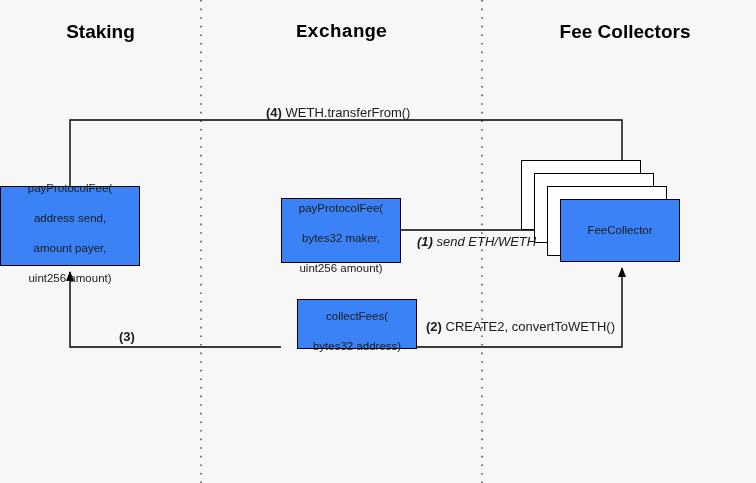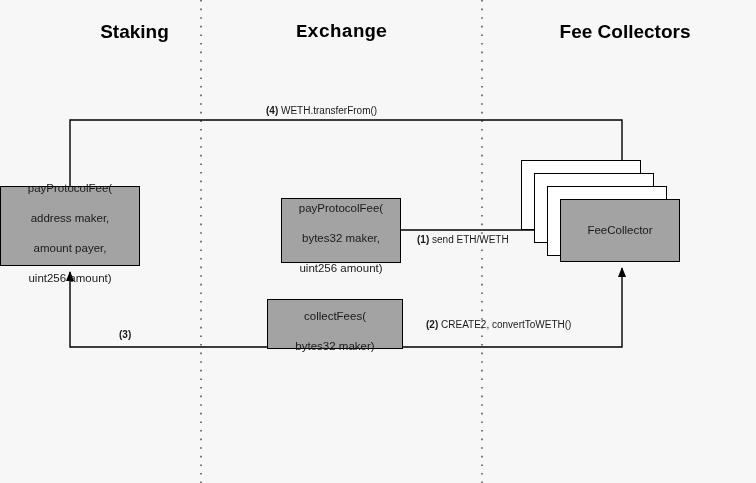--- a/index.html
+++ b/index.html
@@ -23,73 +23,73 @@
   }
   .lane-title {
     position: absolute;
     font-size: 19px;
     font-weight: bold;
     color: #000000;
     text-align: center;
     white-space: nowrap;
     letter-spacing: 0px;
   }
-  #lane-title-staking { left: 0px;   top: 21px; width: 201px; margin-left: 34px; }
+  #lane-title-staking { left: 0px;   top: 21px; width: 201px; }
   #lane-title-exchange { left: 201px; top: 21px; width: 281px; font-family: Liberation Mono, monospace; }
   #lane-title-fee { left: 488px; top: 21px; width: 274px; }
 
   .node-box {
     position: absolute;
     box-sizing: border-box;
     border: 1px solid #000000;
-    background: #a3a3a3;
+    background: #3b82f6;
     display: flex;
     align-items: center;
     justify-content: center;
     font-size: 11.5px;
     color: #1a1a1a;
     line-height: 15px;
     text-align: center;
     z-index: 5;
   }
   .node-box .label-lines {
     white-space: pre-line;
   }
 
   #node-staking-payprotocolfee { left: 0px;   top: 186px; width: 140px; height: 80px; }
   #node-exchange-payprotocolfee { left: 281px; top: 198px; width: 120px; height: 65px; }
-  #node-exchange-collectfees    { left: 267px; top: 299px; width: 136px; height: 50px; }
+  #node-exchange-collectfees    { left: 297px; top: 299px; width: 120px; height: 50px; }
 
   .stack-layer {
     position: absolute;
     box-sizing: border-box;
     border: 1px solid #000000;
     background: #ffffff;
     z-index: 3;
   }
   #stack-layer-1 { left: 521px; top: 160px; width: 120px; height: 70px; }
   #stack-layer-2 { left: 534px; top: 173px; width: 120px; height: 70px; }
   #stack-layer-3 { left: 547px; top: 186px; width: 120px; height: 70px; }
   #node-feecollector {
     left: 560px; top: 199px; width: 120px; height: 63px;
     z-index: 6;
   }
 
   .edge-label {
     position: absolute;
-    font-size: 10px;
+    font-size: 13px;
     color: #1a1a1a;
     white-space: nowrap;
     z-index: 8;
     background: transparent;
   }
   .edge-label b { font-weight: bold; }
 
   #edge-label-4 { left: 266px; top: 105px; }
-  #edge-label-1 { left: 417px; top: 234px; }
+  #edge-label-1 { left: 417px; top: 234px; font-style: italic; }
   #edge-label-2 { left: 426px; top: 319px; }
   #edge-label-3 { left: 119px; top: 329px; }
 </style>
 </head>
 <body>
 
 <svg id="canvas" viewBox="0 0 756 483" xmlns="http://www.w3.org/2000/svg">
   <defs>
     <marker id="arrowhead" markerWidth="10" markerHeight="8" refX="9" refY="4" orient="auto" markerUnits="userSpaceOnUse">
       <path d="M0,0 L10,4 L0,8 z" fill="#000000"></path>
@@ -108,38 +108,38 @@
   <path d="M401,347 L622,347 L622,268" fill="none" stroke="#000000" stroke-width="1.4" marker-end="url(#arrowhead)"></path>
 </svg>
 
 <div class="lane-title" id="lane-title-staking">Staking</div>
 <div class="lane-title" id="lane-title-exchange">Exchange</div>
 <div class="lane-title" id="lane-title-fee">Fee Collectors</div>
 
 <div class="node-box" id="node-staking-payprotocolfee">
   <div class="label-lines">
     <span>payProtocolFee(</span><br>
-    <span>address maker,</span><br>
+    <span>address send,</span><br>
     <span>amount payer,</span><br>
     <span>uint256 amount)</span>
   </div>
 </div>
 
 <div class="node-box" id="node-exchange-payprotocolfee">
   <div class="label-lines">
     <span>payProtocolFee(</span><br>
     <span>bytes32 maker,</span><br>
     <span>uint256 amount)</span>
   </div>
 </div>
 
 <div class="node-box" id="node-exchange-collectfees">
   <div class="label-lines">
     <span>collectFees(</span><br>
-    <span>bytes32 maker)</span>
+    <span>bytes32 address)</span>
   </div>
 </div>
 
 <div class="stack-layer" id="stack-layer-1"></div>
 <div class="stack-layer" id="stack-layer-2"></div>
 <div class="stack-layer" id="stack-layer-3"></div>
 <div class="node-box" id="node-feecollector">
   <span>FeeCollector</span>
 </div>
 

